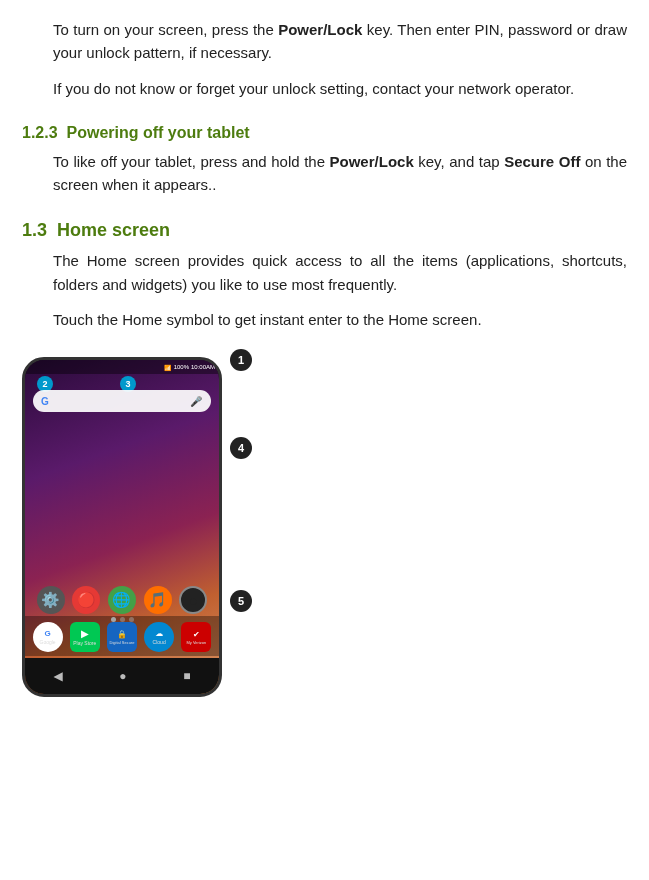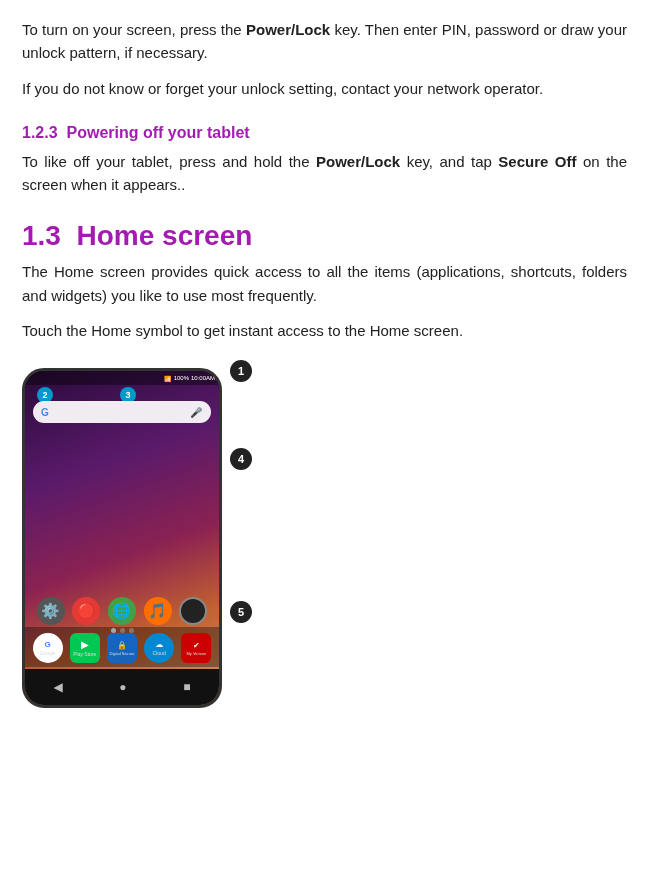--- a/index.html
+++ b/index.html
@@ -9,29 +9,30 @@
       color: #222;
       background: #fff;
       padding: 18px 22px;
       width: 649px;
       min-height: 880px;
     }
     .para {
       text-align: justify;
       line-height: 1.55;
       margin-bottom: 12px;
+      margin-left: 31px;
     }
     .section-heading {
-      color: #a21caf;
+      color: #4d7c0f;
       font-weight: bold;
       margin-bottom: 8px;
       margin-top: 24px;
     }
     .section-heading-1 {
-      font-size: 28px;
+      font-size: 18px;
     }
     .section-heading-2 {
       font-size: 16px;
     }
     .bold { font-weight: bold; }
 
     
     .phone-container {
       position: relative;
       margin-top: 14px;
@@ -248,21 +249,21 @@
 <p class="para">
   <span>To like off your tablet, press and hold the </span><span class="bold">Power/Lock</span><span> key, and tap </span><span class="bold">Secure Off</span><span> on the screen when it appears..</span>
 </p>
 
 <div class="section-heading section-heading-1">
   <span>1.3</span>&nbsp;&nbsp;<span>Home screen</span>
 </div>
 
 <p class="para">The Home screen provides quick access to all the items (applications, shortcuts, folders and widgets) you like to use most frequently.</p>
 
-<p class="para">Touch the Home symbol to get instant access to the Home screen.</p>
+<p class="para">Touch the Home symbol to get instant enter to the Home screen.</p>
 
 
 <div class="phone-container">
   
   <div class="callout" style="top: -8px; right: -30px;">1</div>
   
   <div class="callout" style="top: 80px; right: -30px;">4</div>
   
   <div class="callout" style="bottom: 85px; right: -30px;">5</div>
 

